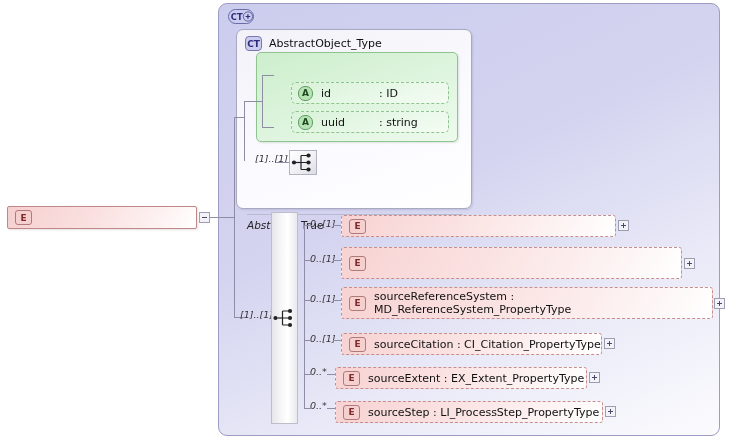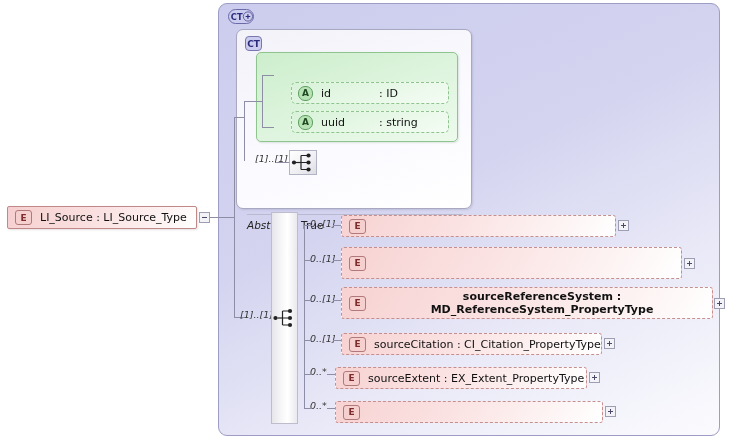--- a/index.html
+++ b/index.html
@@ -141,20 +141,21 @@
           <path d="M18 6.5h5M20.5 4v5" stroke="#2b2b7d" stroke-width="1.3"></path>
         </svg>
       </span>
     </div>
 
   </div>
 
   <div class="ct-inner">
     <div class="ct-inner-title">
       <span class="badge badge-CT">CT</span>
+      <span>AbstractObject_Type</span>
     </div>
 
     <div class="abs-sep"></div>
     <div class="abs-row">
       <span class="k">Abstract</span>
       <span class="v">True</span>
     </div>
   </div>
 
   <div class="ag-box">
@@ -187,21 +188,20 @@
       <path d="M11 4.5h6M11 11.5h6M11 18.5h6" stroke="#222" stroke-width="1.2" fill="none"></path>
       <circle cx="18.5" cy="4.5" r="2.1" fill="#222"></circle>
       <circle cx="18.5" cy="11.5" r="2.1" fill="#222"></circle>
       <circle cx="18.5" cy="18.5" r="2.1" fill="#222"></circle>
     </svg>
   </div>
   <div class="ln h" style="left:277px;top:162px;width:12px;"></div>
 
   <div class="root-box">
     <span class="badge badge-E">E</span>
-    <span>LI_Source : LI_Source_Type</span>
   </div>
   <div class="exp" style="left:199px;top:212px;"></div>
 
   <div class="ln h" style="left:210px;top:217px;width:24px;"></div>
   <div class="ln v" style="left:234px;top:117px;height:200px;"></div>
   <div class="ln h" style="left:234px;top:117px;width:10px;"></div>
   <div class="ln h" style="left:234px;top:317px;width:10px;"></div>
 
   <div class="card" style="left:240px;top:309px;">[1]..[1]</div>
 
@@ -235,21 +235,21 @@
   <div class="el-box el-wrap" style="left:341px;top:247px;width:341px;height:32px;align-items:center;">
     <span class="badge badge-E">E</span>
   </div>
   <div class="exp plus" style="left:684px;top:258px;"></div>
 
   <div class="card" style="left:310px;top:293px;">0..[1]</div>
   <div class="ln h" style="left:304px;top:300px;width:8px;"></div>
   <div class="ln h" style="left:333px;top:300px;width:10px;"></div>
   <div class="el-box el-wrap" style="left:341px;top:287px;width:372px;height:32px;">
     <span class="badge badge-E">E</span>
-    <span class="lbl" style="display:block;width:336px;text-align:center;font-weight:bold;">sourceReferenceSystem : MD_ReferenceSystem_PropertyType</span>
+    <span class="lbl" style="display:block;width:336px;text-align:left;">sourceReferenceSystem : MD_ReferenceSystem_PropertyType</span>
   </div>
   <div class="exp plus" style="left:714px;top:298px;"></div>
 
   <div class="card" style="left:310px;top:333px;">0..[1]</div>
   <div class="ln h" style="left:304px;top:340px;width:8px;"></div>
   <div class="ln h" style="left:333px;top:340px;width:10px;"></div>
   <div class="el-box" style="left:341px;top:333px;width:261px;height:22px;">
     <span class="badge badge-E">E</span>
     <span class="lbl">sourceCitation : CI_Citation_PropertyType</span>
   </div>
@@ -262,16 +262,17 @@
     <span class="badge badge-E">E</span>
     <span class="lbl">sourceExtent : EX_Extent_PropertyType</span>
   </div>
   <div class="exp plus" style="left:589px;top:372px;"></div>
 
   <div class="card" style="left:310px;top:400px;">0..*</div>
   <div class="ln h" style="left:304px;top:408px;width:8px;"></div>
   <div class="ln h" style="left:327px;top:408px;width:10px;"></div>
   <div class="el-box" style="left:335px;top:401px;width:268px;height:22px;">
     <span class="badge badge-E">E</span>
+    <span class="lbl">sourceStep : LI_ProcessStep_PropertyType</span>
   </div>
   <div class="exp plus" style="left:605px;top:406px;"></div>
 
 </div>
 
 </body></html>

